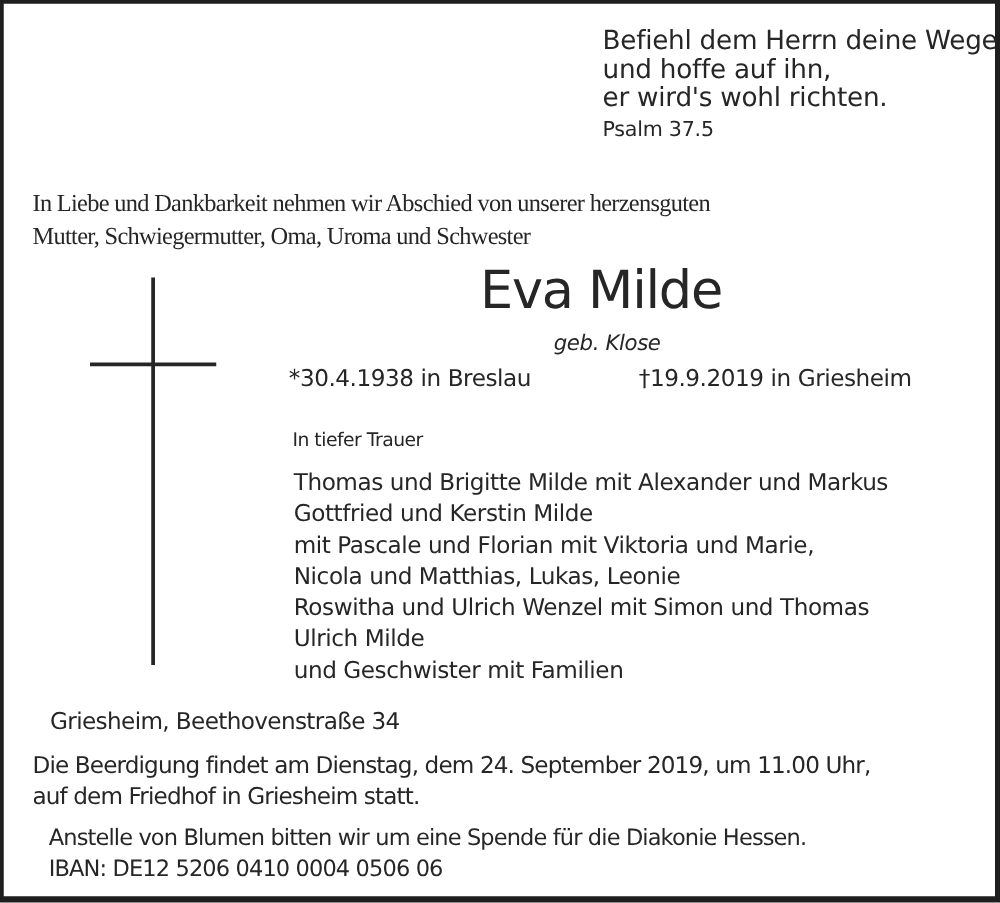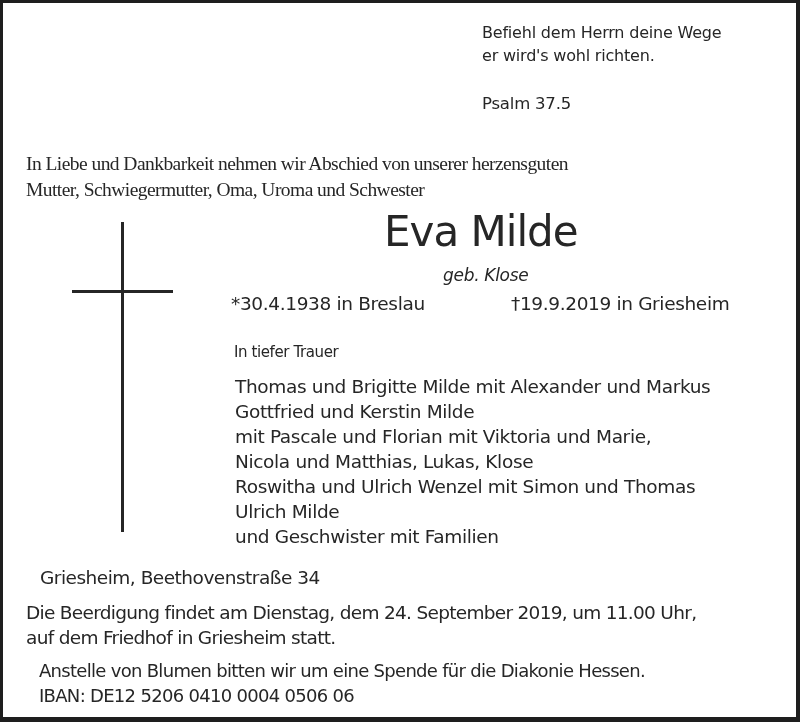--- a/index.html
+++ b/index.html
@@ -10,21 +10,21 @@
       box-sizing: border-box;
       border-top: 3px solid #1e1e1e;
       border-left: 3px solid #1e1e1e;
       border-right: 4px solid #1e1e1e;
       border-bottom: 5px solid #1e1e1e;
       background: #ffffff;
       color: #262626;
       font-family: "DejaVu Sans", sans-serif;
     }
     .abs { position: absolute; white-space: nowrap; }
-    .verse { left: 479px; top: 18px; font-size: 16px; line-height: 23px; letter-spacing: -0.2px; }
+    .verse { left: 479px; top: 18px; font-size: 21px; line-height: 23px; letter-spacing: -0.2px; }
     .verse-ref { left: 479px; top: 91px; font-size: 16.5px; letter-spacing: -0.2px; }
     .intro { left: 23px; top: 148px; font-size: 19.5px; line-height: 26px; letter-spacing: -0.55px; font-family: Liberation Serif, serif; }
     .name { left: 381px; top: 203px; font-size: 42px; font-weight: normal; letter-spacing: -1px; line-height: 52px; }
     .maiden { left: 440px; top: 262px; font-size: 17px; letter-spacing: -0.3px; font-style: italic; }
     .birth { left: 228px; top: 290px; font-size: 18.5px; letter-spacing: -0.35px; }
     .death { left: 508px; top: 290px; font-size: 18.5px; letter-spacing: -0.35px; }
     .mourning { left: 231px; top: 340px; font-size: 15px; letter-spacing: -0.4px; }
     .family { left: 232px; top: 371px; font-size: 18.5px; line-height: 25px; letter-spacing: -0.35px; }
     .address { left: 23px; top: 564px; font-size: 18.5px; letter-spacing: -0.5px; margin-left: 14px; }
     .funeral { left: 23px; top: 597px; font-size: 18.5px; line-height: 25px; letter-spacing: -0.7px; }
@@ -33,20 +33,21 @@
     .cross-v { position: absolute; left: 118px; top: 219px; width: 3px; height: 310px; background: #262626; }
     .cross-h { position: absolute; left: 69px; top: 287px; width: 101px; height: 3px; background: #262626; }
   </style>
 </head>
 <body>
 
 <div class="frame">
 
   <div class="abs verse">
     <span class="line">Befiehl dem Herrn deine Wege</span>
+    <span class="line">und hoffe auf ihn,</span>
     <span class="line">er wird's wohl richten.</span>
   </div>
   <div class="abs verse-ref">Psalm 37.5</div>
 
   <div class="abs intro">
     <span class="line">In Liebe und Dankbarkeit nehmen wir Abschied von unserer herzensguten</span>
     <span class="line">Mutter, Schwiegermutter, Oma, Uroma und Schwester</span>
   </div>
 
   <div>
@@ -58,21 +59,21 @@
   <div class="abs maiden">geb. Klose</div>
   <div class="abs birth">*30.4.1938 in Breslau</div>
   <div class="abs death">†19.9.2019 in Griesheim</div>
 
   <div class="abs mourning">In tiefer Trauer</div>
 
   <div class="abs family">
     <span class="line">Thomas und Brigitte Milde mit Alexander und Markus</span>
     <span class="line">Gottfried und Kerstin Milde</span>
     <span class="line">mit Pascale und Florian mit Viktoria und Marie,</span>
-    <span class="line">Nicola und Matthias, Lukas, Klose</span>
+    <span class="line">Nicola und Matthias, Lukas, Leonie</span>
     <span class="line">Roswitha und Ulrich Wenzel mit Simon und Thomas</span>
     <span class="line">Ulrich Milde</span>
     <span class="line">und Geschwister mit Familien</span>
   </div>
 
   <div class="abs address">Griesheim, Beethovenstraße 34</div>
 
   <div class="abs funeral">
     <span class="line">Die Beerdigung findet am Dienstag, dem 24. September 2019, um 11.00 Uhr,</span>
     <span class="line">auf dem Friedhof in Griesheim statt.</span>

